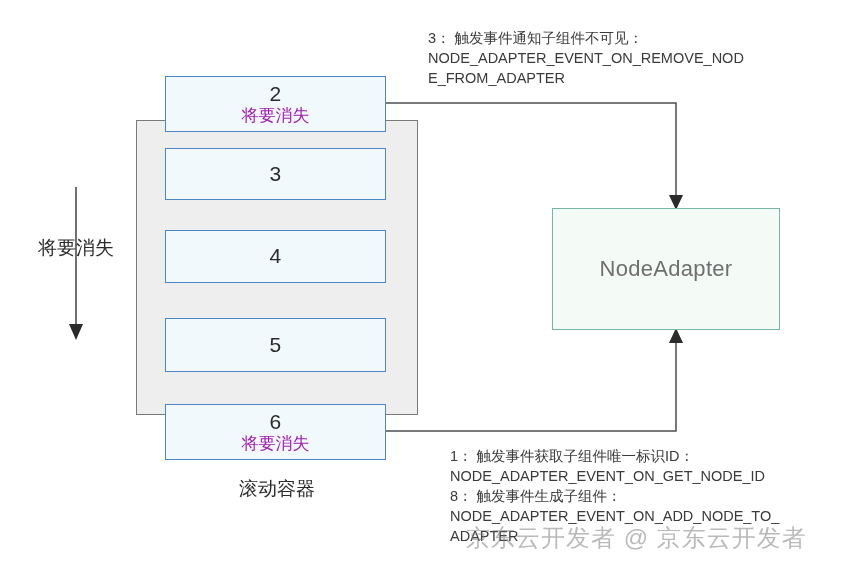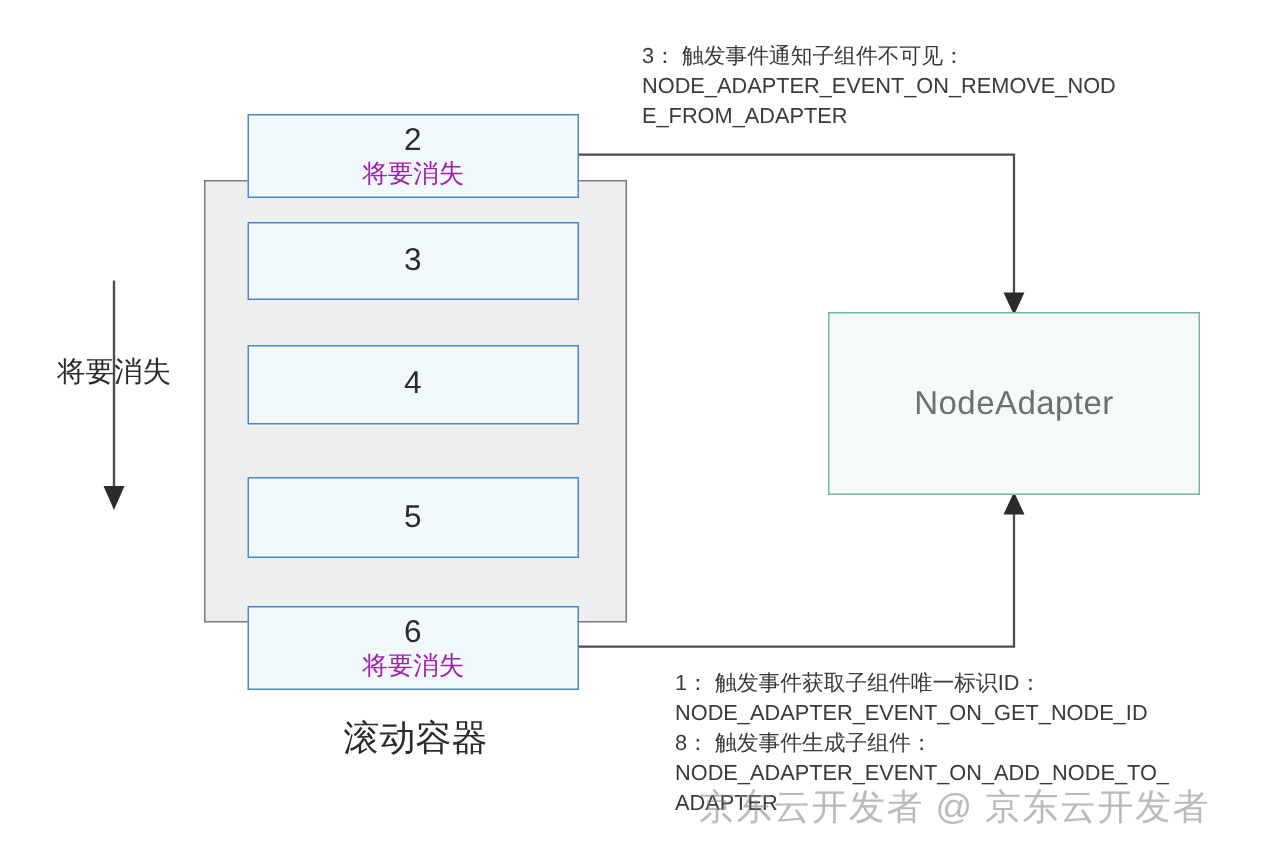--- a/index.html
+++ b/index.html
@@ -66,41 +66,41 @@
   .card-5 { top: 318px; height: 54px; }
   .card-6 { top: 404px; height: 56px; }
 
   
   .container-caption {
     position: absolute;
     left: 136px;
     top: 476px;
     width: 282px;
     text-align: center;
-    font-size: 24px;
+    font-size: 19px;
     color: #2b2b2b;
   }
 
   
   .scroll-label {
     position: absolute;
     left: 10px;
     top: 235px;
     width: 132px;
     text-align: center;
     font-size: 19px;
     color: #2b2b2b;
   }
 
   
   .node-adapter {
     position: absolute;
     left: 552px;
     top: 208px;
-    width: 248px;
+    width: 228px;
     height: 122px;
     background: #f4fbf7;
     border: 1.6px solid #74b5a4;
     box-sizing: border-box;
     display: flex;
     align-items: center;
     justify-content: center;
     font-size: 22px;
     color: #6f6f6f;
     letter-spacing: 0.3px;

